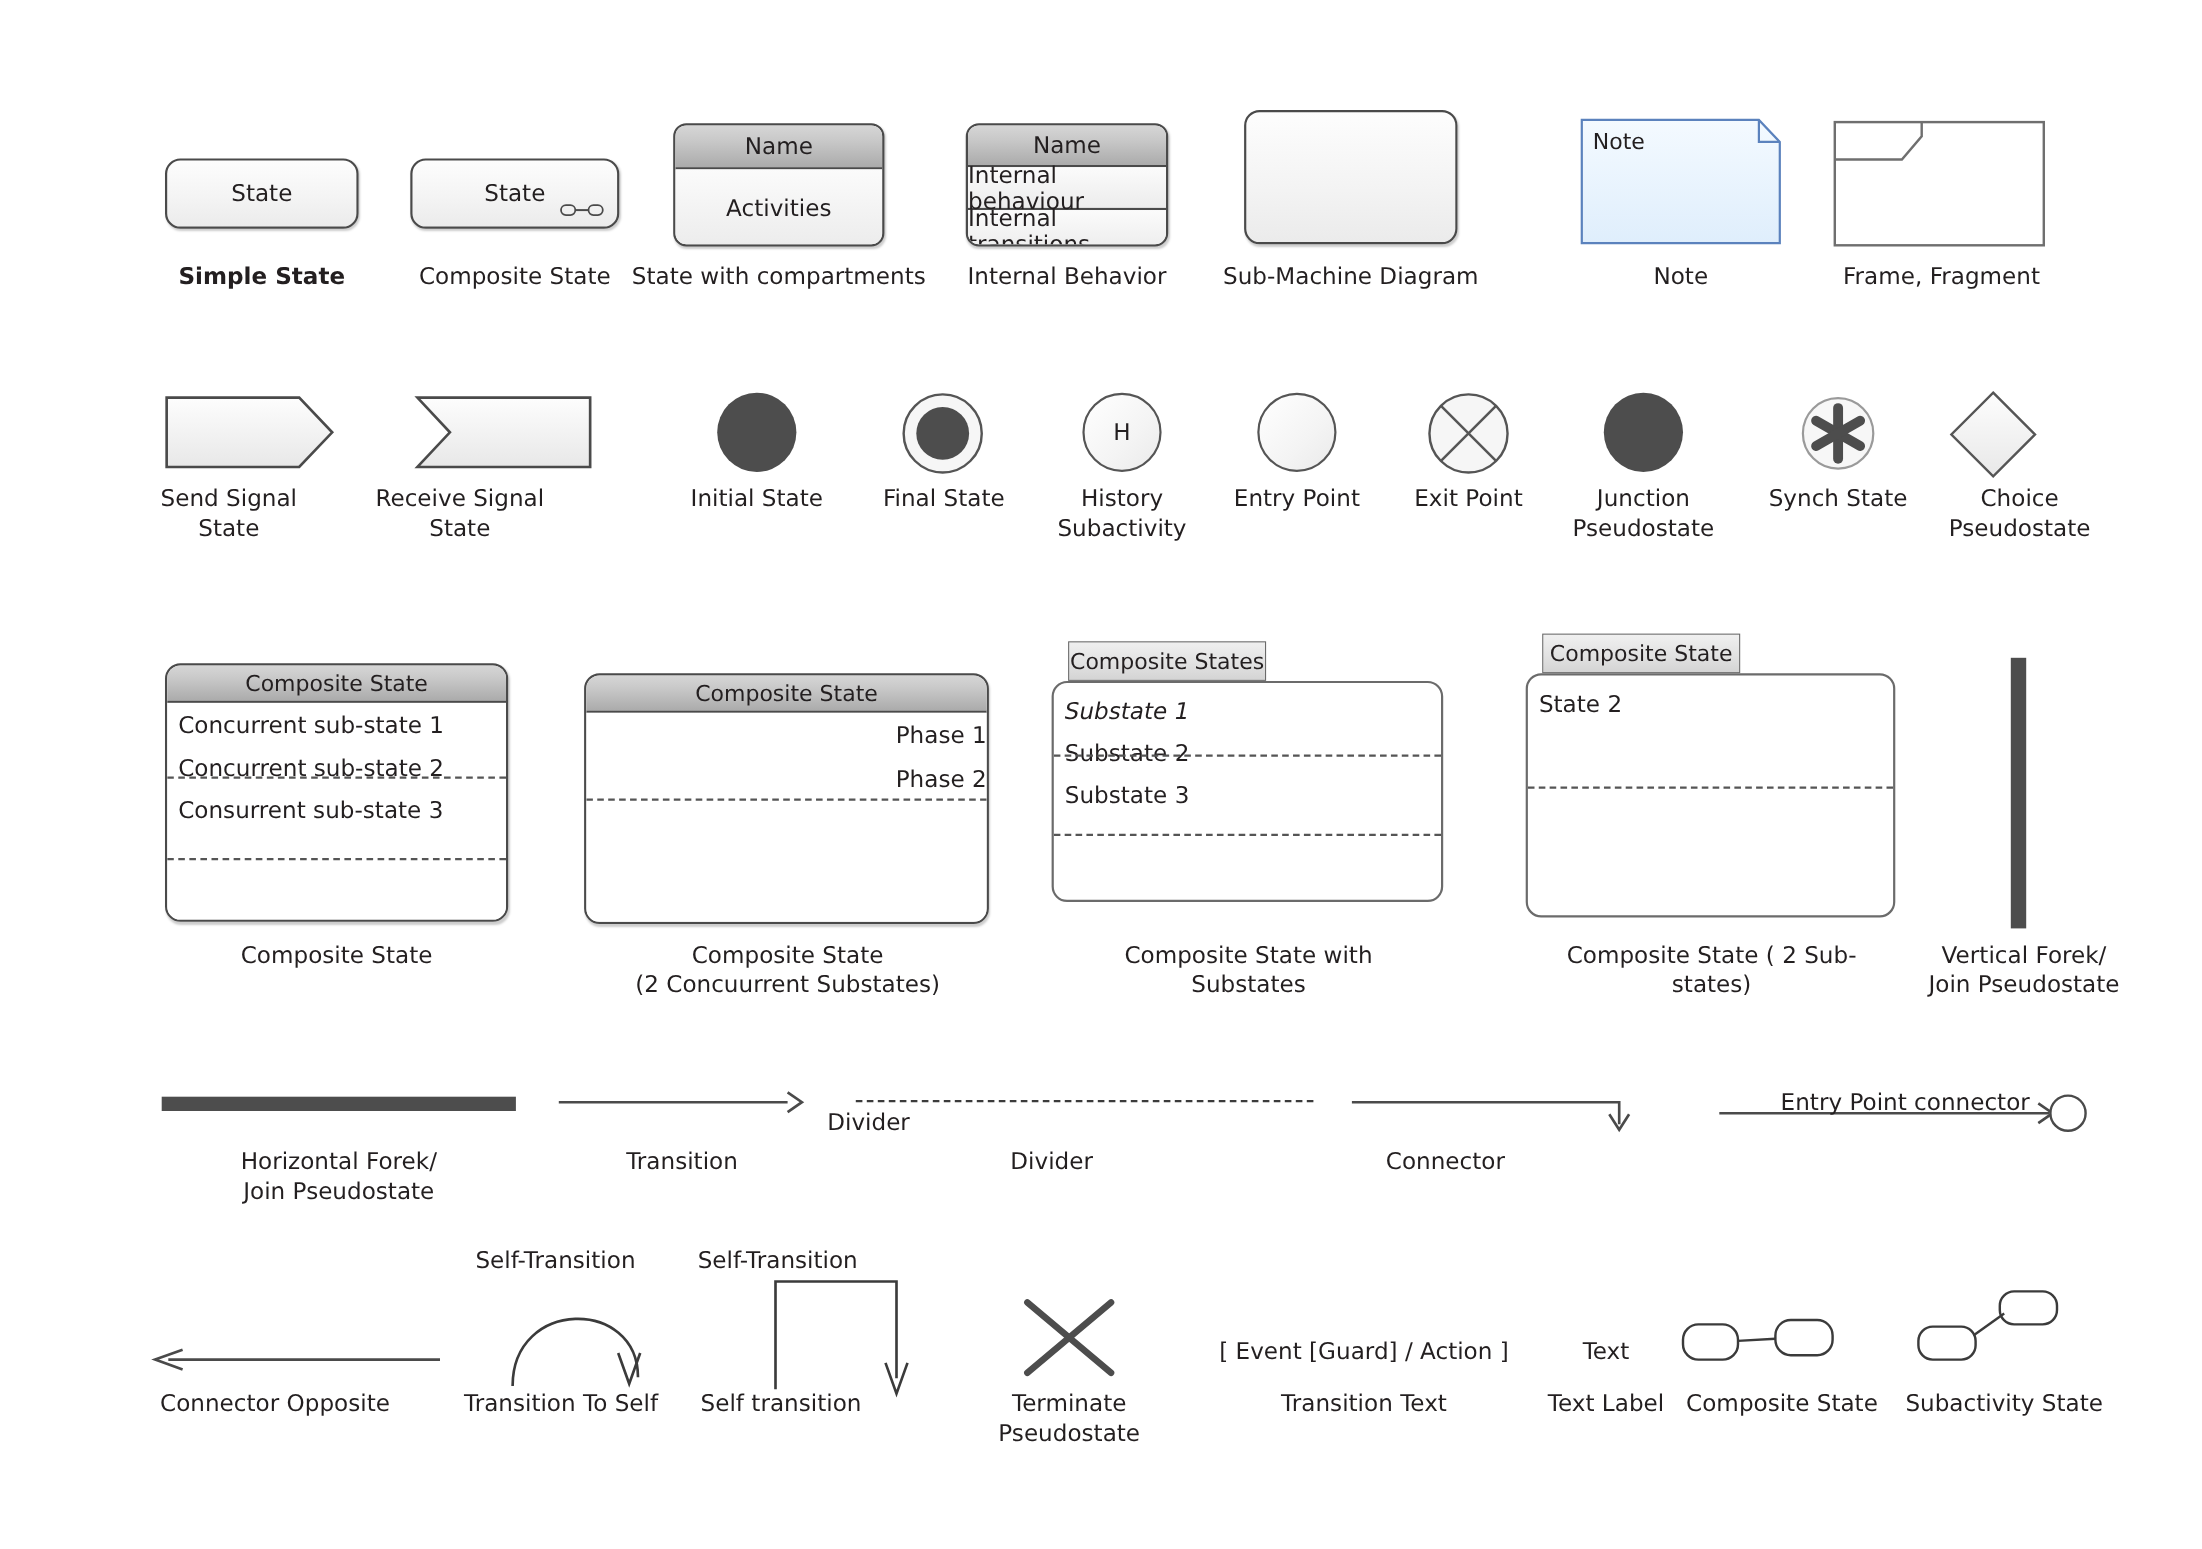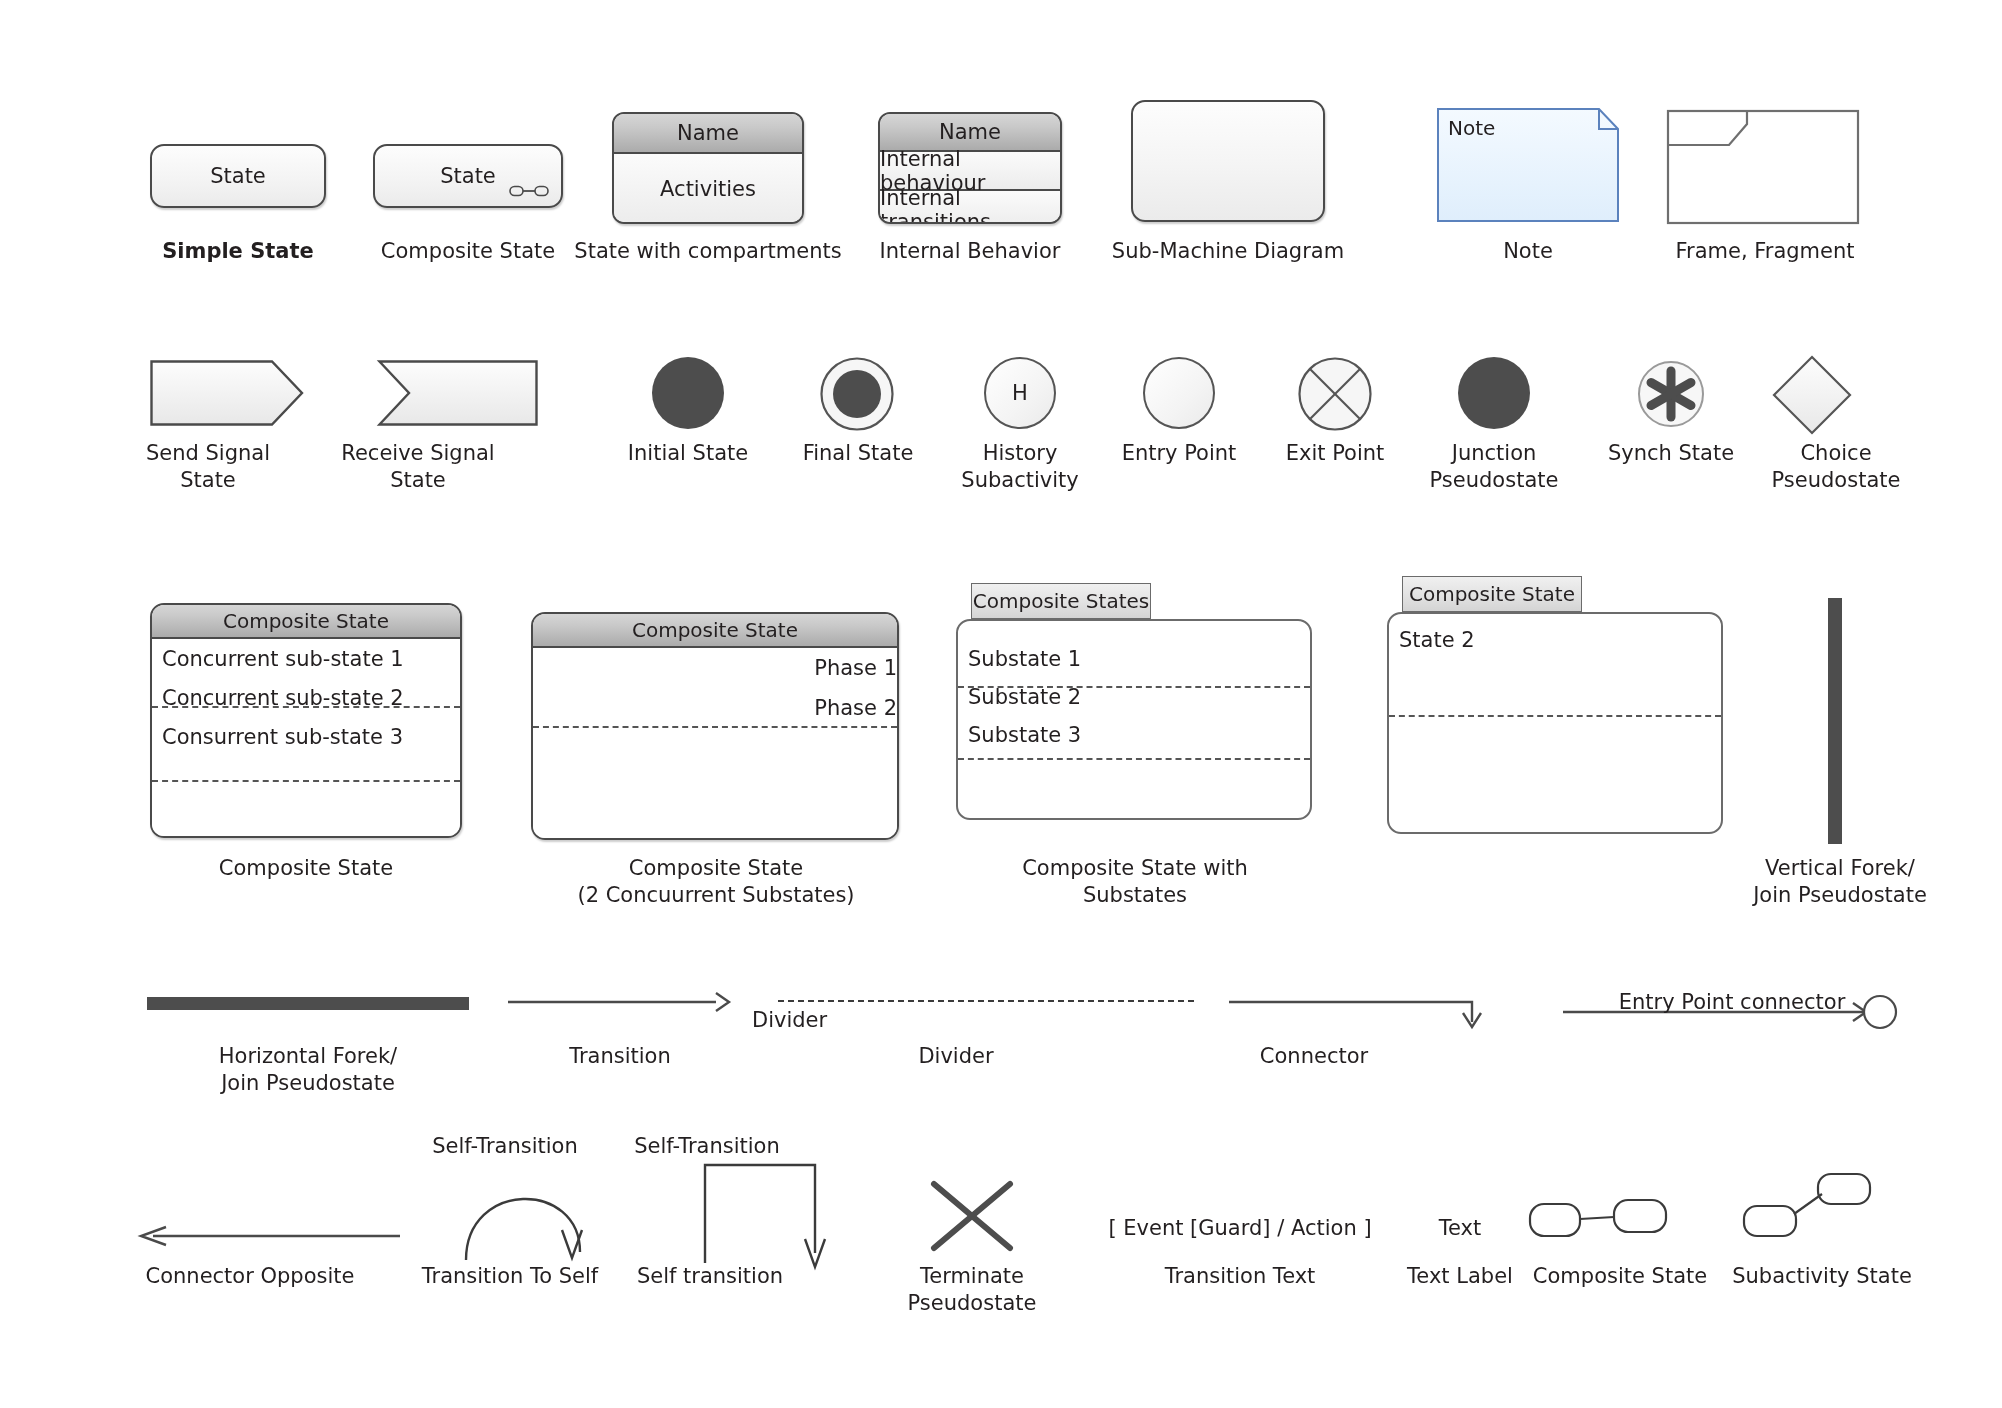--- a/index.html
+++ b/index.html
@@ -285,38 +285,39 @@
     </div>
   </div>
   <div class="caption" style="left:568px; top:855px; width:296px;">Composite State
 (2 Concuurrent Substates)</div>
 
   <div class="item tab-hdr" style="left:971px; top:583px; width:180px; height:36px;">
     <span>Composite States</span>
   </div>
   <div class="item plain-round" id="css" style="left:956px; top:619px; width:356px; height:201px; overflow:hidden;">
     <div style="position:relative; height:100%;">
-      <div class="left-txt" style="padding-top:26px;">Substate 1</div>
+      <div class="left-txt" style="padding-top:14px;font-style:italic;">Substate 1</div>
       <div class="dash-div" style="top:65px;"></div>
       <div class="left-txt" style="padding-top:14px;">Substate 2</div>
       <div class="dash-div" style="top:137px;"></div>
       <div class="left-txt" style="padding-top:14px;">Substate 3</div>
     </div>
   </div>
   <div class="caption" style="left:1000px; top:855px; width:270px;">Composite State with Substates</div>
 
   <div class="item tab-hdr" style="left:1402px; top:576px; width:180px; height:36px;">
     <span>Composite State</span>
   </div>
   <div class="item plain-round" id="cs2s" style="left:1387px; top:612px; width:336px; height:222px; overflow:hidden;">
     <div style="position:relative; height:100%;">
       <div class="dash-div" style="top:101px;"></div>
       <div class="left-txt" style="padding-top:14px;">State 2</div>
     </div>
   </div>
+  <div class="caption" style="left:1408px; top:855px; width:296px;">Composite State ( 2 Sub-states)</div>
 
   <div class="item barV" style="left:1828px; top:598px; width:14px; height:246px;"></div>
   <div class="caption" style="left:1732px; top:855px; width:216px;">Vertical Forek/
 Join Pseudostate</div>
 
   <div class="item barH" style="left:147px; top:997px; width:322px; height:13px;"></div>
   <div class="caption" style="left:168px; top:1043px; width:280px;">Horizontal Forek/
 Join Pseudostate</div>
 
   <div class="item" style="left:508px; top:988px;">

